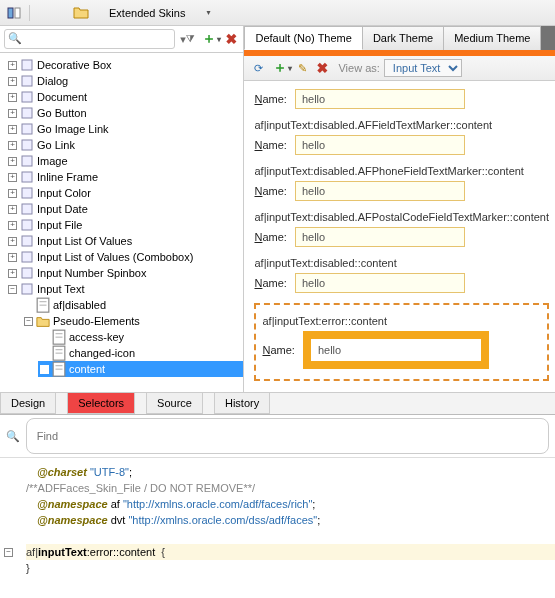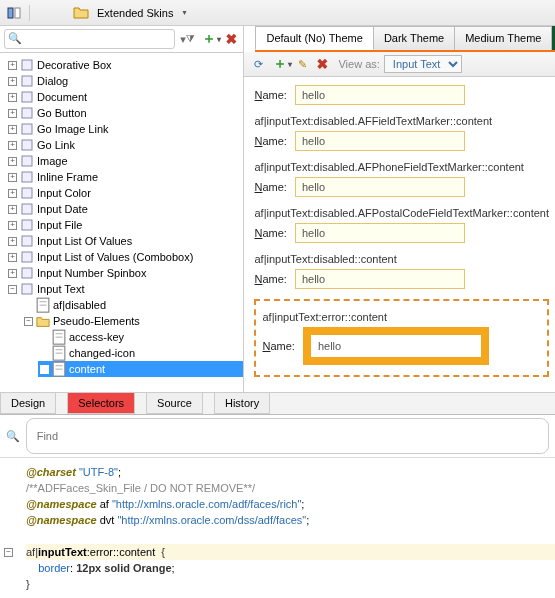--- a/index.html
+++ b/index.html
@@ -3,21 +3,21 @@
 <meta charset="utf-8">
 <style>
 * { box-sizing: border-box; margin: 0; padding: 0; font-family: Tahoma, Arial, sans-serif; font-size: 11px; }
 body { background: #fff; width: 555px; height: 598px; overflow: hidden; display: flex; flex-direction: column; }
 
 .toolbar { background: linear-gradient(#f5f5f5,#e8e8e8); border-bottom: 1px solid #ccc; padding: 3px 6px; display: flex; align-items: center; gap: 4px; height: 26px; }
 .toolbar .sep { width:1px; height:16px; background:#ccc; margin:0 3px; }
 .iconbtn { width:16px; height:16px; display:inline-flex; align-items:center; justify-content:center; cursor:pointer; }
 .iconbtn svg { width:14px; height:14px; }
 
-.folder { display:inline-flex; align-items:center; gap:8px;padding-left:36px; }
+.folder { display:inline-flex; align-items:center; gap:20px;padding-left:36px; }
 .folder-icon svg { width:16px; height:14px; }
 
 .main-split { flex:1; display:flex; min-height:0; border-bottom:1px solid #ccc; }
 .left-pane { width:263px; border-right:1px solid #ccc; display:flex; flex-direction:column; min-height:0; }
 .right-pane { flex:1; display:flex; flex-direction:column; min-height:0; }
 
 .search-row { display:flex; align-items:center; gap:4px; padding:3px 4px; border-bottom:1px solid #ccc; }
 .search-wrap { flex:1; position:relative; }
 .search-wrap .mag { position:absolute; left:4px; top:3px; color:#999; }
 .search-wrap input { width:100%; border:1px solid #ccc; border-radius:3px; padding:2px 4px 2px 18px; height:20px; outline:none; }
@@ -25,21 +25,21 @@
 .tree { flex:1; overflow:auto; padding:4px 0 4px 4px; background:#fff; }
 .tree ul { list-style:none; padding-left:16px; }
 .tree > ul { padding-left:2px; }
 .tree li { white-space:nowrap; position:relative; }
 .tree .row { display:flex; align-items:center; gap:3px; padding:1px 2px; cursor:default; }
 .tree .row.selected { background:#3399ff; color:#fff; }
 .tree .exp { width:9px; height:9px; border:1px solid #888; display:inline-flex; align-items:center; justify-content:center; font-size:8px; line-height:1; background:#fff; color:#555; cursor:pointer; }
 .tree .exp.none { border:none; }
 .tree .node-icon { width:14px; height:14px; display:inline-flex; align-items:center; justify-content:center; }
 
-.tabs { display:flex; background:#14532d; border-bottom:2px solid #f97316;margin-left:11px; }
+.tabs { display:flex; background:#737373; border-bottom:6px solid #f97316; }
 .tab { padding:5px 10px; border:1px solid #bbb; border-bottom:none; background:linear-gradient(#f8f8f8,#e6e6e6); margin-right:-1px; cursor:pointer; white-space:nowrap; }
 .tab.active { background:#fff; border-bottom:1px solid #fff; position:relative; z-index:1; }
 
 .preview-toolbar { display:flex; align-items:center; gap:4px; padding:3px 6px; border-bottom:1px solid #ccc; background:linear-gradient(#f7f7f7,#ececec); }
 .preview-toolbar .lbl { color:#888; }
 .preview-toolbar select { border:1px solid #bbb; font-size:11px; padding:1px 4px; color:#3a6ea5; background:#f9f9f9; }
 
 .preview { flex:1; overflow:auto; background:#fff; padding:8px 6px 8px 10px; }
 .section { margin-bottom:10px; }
 .sel-label { font-size:11px; color:#333; margin-bottom:4px; display:block; }
@@ -57,21 +57,21 @@
 .btab.active { background:#ef4444; font-weight:normal; }
 
 .find-row { display:flex; align-items:center; gap:6px; padding:3px 6px; border-bottom:1px solid #ddd; }
 .find-row input { flex:1; border:1px solid #ccc; border-radius:8px; padding:2px 10px; height:36px; color:#aaa; outline:none; }
 
 .code { flex:0 0 auto; background:#fff; padding:6px 0 6px 26px; font-family: "Courier New", monospace; font-size:12px; overflow:auto; position:relative; height:140px; }
 .code .line { white-space:pre; line-height:16px; }
 .gutter { position:absolute; left:4px; top:6px; width:14px; }
 .fold { width:9px; height:9px; border:1px solid #888; display:inline-flex; align-items:center; justify-content:center; font-size:8px; line-height:1; background:#fff; color:#555; margin-top:1px; }
 
-.kw { font-weight:bold; color:#7a6a00; font-style:italic; }
+.kw { font-weight:bold; color:#7a6a00; font-style:italic;margin-left:11px; }
 .cmt { color:#888; }
 .str { color:#2a6db0; }
 .sel-af { color:#333; }
 .sel-b { font-weight:bold; }
 .prop { color:#1565c0; }
 .val { font-weight:bold; color:#333; }
 .brace { color:#333; }
 .hl-line { background:#fdf7df; }
 
 .plus-icon { color:#2a9b2a; font-weight:bold; font-size:14px; }
@@ -436,15 +436,14 @@
   <div class="gutter">
     <div style="height:80px"></div>
     <div class="fold">−</div>
   </div>
   <div class="line"><span class="kw">@charset</span> <span class="str">"UTF-8"</span>;</div>
   <div class="line"><span class="cmt">/**ADFFaces_Skin_File / DO NOT REMOVE**/</span></div>
   <div class="line"><span class="kw">@namespace</span> <span>af</span> <span class="str">"http://xmlns.oracle.com/adf/faces/rich"</span>;</div>
   <div class="line"><span class="kw">@namespace</span> <span>dvt</span> <span class="str">"http://xmlns.oracle.com/dss/adf/faces"</span>;</div>
   <div class="line">&nbsp;</div>
   <div class="line hl-line"><span class="sel-af">af|</span><span class="sel-b">inputText</span><span>:error</span><span>::</span><span>content</span>  <span class="brace">{</span></div>
-  <div class="line">    <span class="prop">border</span>: <span class="val">12px solid Orange</span>;</div>
   <div class="line"><span class="brace">}</span></div>
 </div>
 
 </body></html>

